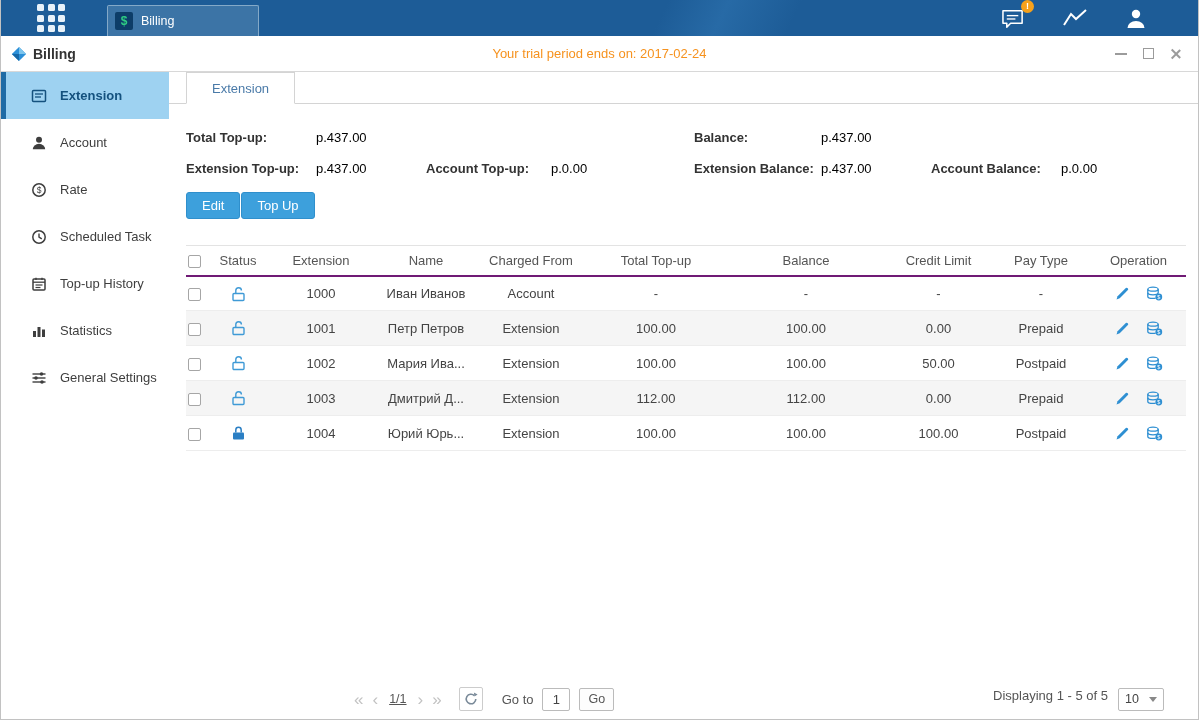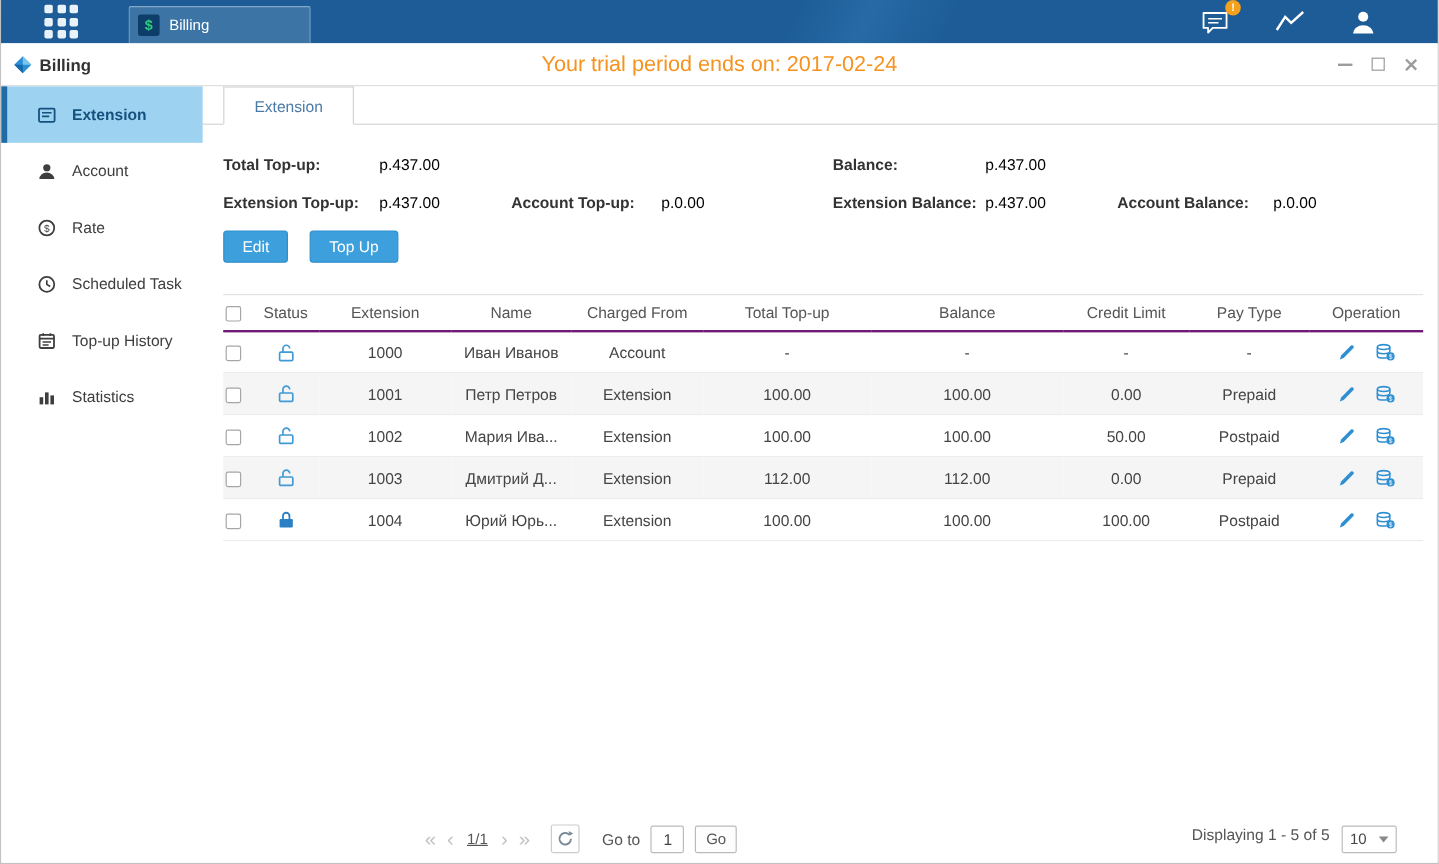--- a/index.html
+++ b/index.html
@@ -22,21 +22,21 @@
   .topbar-right { margin-left:auto; margin-right:50px; display:flex; align-items:center; gap:36px; }
   .tb-icon { position:relative; cursor:pointer; display:flex; align-items:center; }
   .badge { position:absolute; top:-7px; right:-8px; width:13px; height:13px; background:#f5a11c; border-radius:50%;
     color:#fff; font-size:9px; font-weight:bold; display:flex; align-items:center; justify-content:center; }
 
   
   .titlebar { position:absolute; top:36px; left:0; right:0; height:36px; background:#fff;
     border-bottom:1px solid #d8d8d8; display:flex; align-items:center; }
   .logo { margin-left:10px; display:flex; }
   .wtitle { margin-left:6px; font-weight:bold; font-size:14px; color:#333; }
-  .trial { position:absolute; left:50%; transform:translateX(-50%); color:#f6921e; font-size:18px; white-space:nowrap; }
+  .trial { position:absolute; left:50%; transform:translateX(-50%); color:#f6921e; font-size:13px; white-space:nowrap; }
   .winctl { margin-left:auto; margin-right:16px; display:flex; align-items:center; gap:16px; }
   .wc { cursor:pointer; display:block; }
   .wc-min { width:12px; height:2px; background:#9b9b9b; }
   .wc-max { width:11px; height:11px; border:1.5px solid #9b9b9b; background:#fff; }
   .wc-close { position:relative; width:12px; height:12px; }
   .wc-close::before,.wc-close::after { content:""; position:absolute; left:5px; top:0; width:1.5px; height:12px; background:#9b9b9b; }
   .wc-close::before { transform:rotate(45deg); } .wc-close::after { transform:rotate(-45deg); }
 
   
   .sidebar { position:absolute; top:72px; left:0; width:168px; bottom:0; background:#fff; }
@@ -53,21 +53,21 @@
     padding:0 25px; display:flex; align-items:center; font-size:13px; color:#4a7aa8; cursor:pointer; }
 
   .summary { display:flex; padding-left:17px; margin-top:10px; }
   .sum-left { width:508px; flex:0 0 auto; }
   .sum-right { flex:1; }
   .srow { height:31px; display:flex; align-items:flex-end; }
   .lbl { font-weight:bold; color:#333; flex:0 0 auto; }
   .val { color:#000000; flex:0 0 auto; }
   .w130 { width:130px; } .w110 { width:110px; } .w125 { width:125px; } .w127 { width:127px; } .w131 { width:130px; }
 
-  .actions { margin:16px 0 0 17px; display:flex; gap:18px; }
+  .actions { margin:16px 0 0 17px; display:flex; gap:1px; }
   .btn { height:27px; padding:0 15px; background:#3da0dc; color:#fff; border:1px solid #2f8fcc; border-radius:3px;
     font-size:13px; cursor:pointer; font-family:inherit; }
 
   .grid-table { margin:26px 0 0 17px; border-collapse:collapse; table-layout:fixed; width:1000px; font-size:13px; }
   .grid-table thead th { height:30px; font-weight:normal; color:#555; border-top:1px solid #e3e3e3;
     border-bottom:2px solid #701a75; text-align:center; }
   .grid-table thead th:first-child { text-align:left; padding-left:2px; }
   .grid-table tbody td { height:35px; text-align:center; border-bottom:1px solid #ededed; color:#444;
     overflow:hidden; white-space:nowrap; }
   .grid-table tbody td:first-child { text-align:left; padding-left:2px; }
@@ -198,20 +198,33 @@
       <span>Top-up History</span>
     </div>
     <div class="side-item">
       <svg width="16" height="16" viewBox="0 0 16 16">
           <rect x="2" y="8" width="3" height="6" fill="currentColor"></rect>
           <rect x="6.5" y="4" width="3" height="10" fill="currentColor"></rect>
           <rect x="11" y="6.5" width="3" height="7.5" fill="currentColor"></rect>
         </svg>
       <span>Statistics</span>
     </div>
+    <div class="side-item">
+      <svg width="16" height="16" viewBox="0 0 16 16">
+          <g stroke="currentColor" stroke-width="1.4">
+            <line x1="1.5" y1="4" x2="14.5" y2="4"></line>
+            <line x1="1.5" y1="8" x2="14.5" y2="8"></line>
+            <line x1="1.5" y1="12" x2="14.5" y2="12"></line>
+          </g>
+          <circle cx="10.5" cy="4" r="1.8" fill="currentColor"></circle>
+          <circle cx="5" cy="8" r="1.8" fill="currentColor"></circle>
+          <circle cx="11" cy="12" r="1.8" fill="currentColor"></circle>
+        </svg>
+      <span>General Settings</span>
+    </div>
   </nav>
 
   <main class="main">
     <div class="tabstrip">
       <div class="tab">Extension</div>
     </div>
 
     <section class="summary">
       <div class="sum-left">
         <div class="srow">

